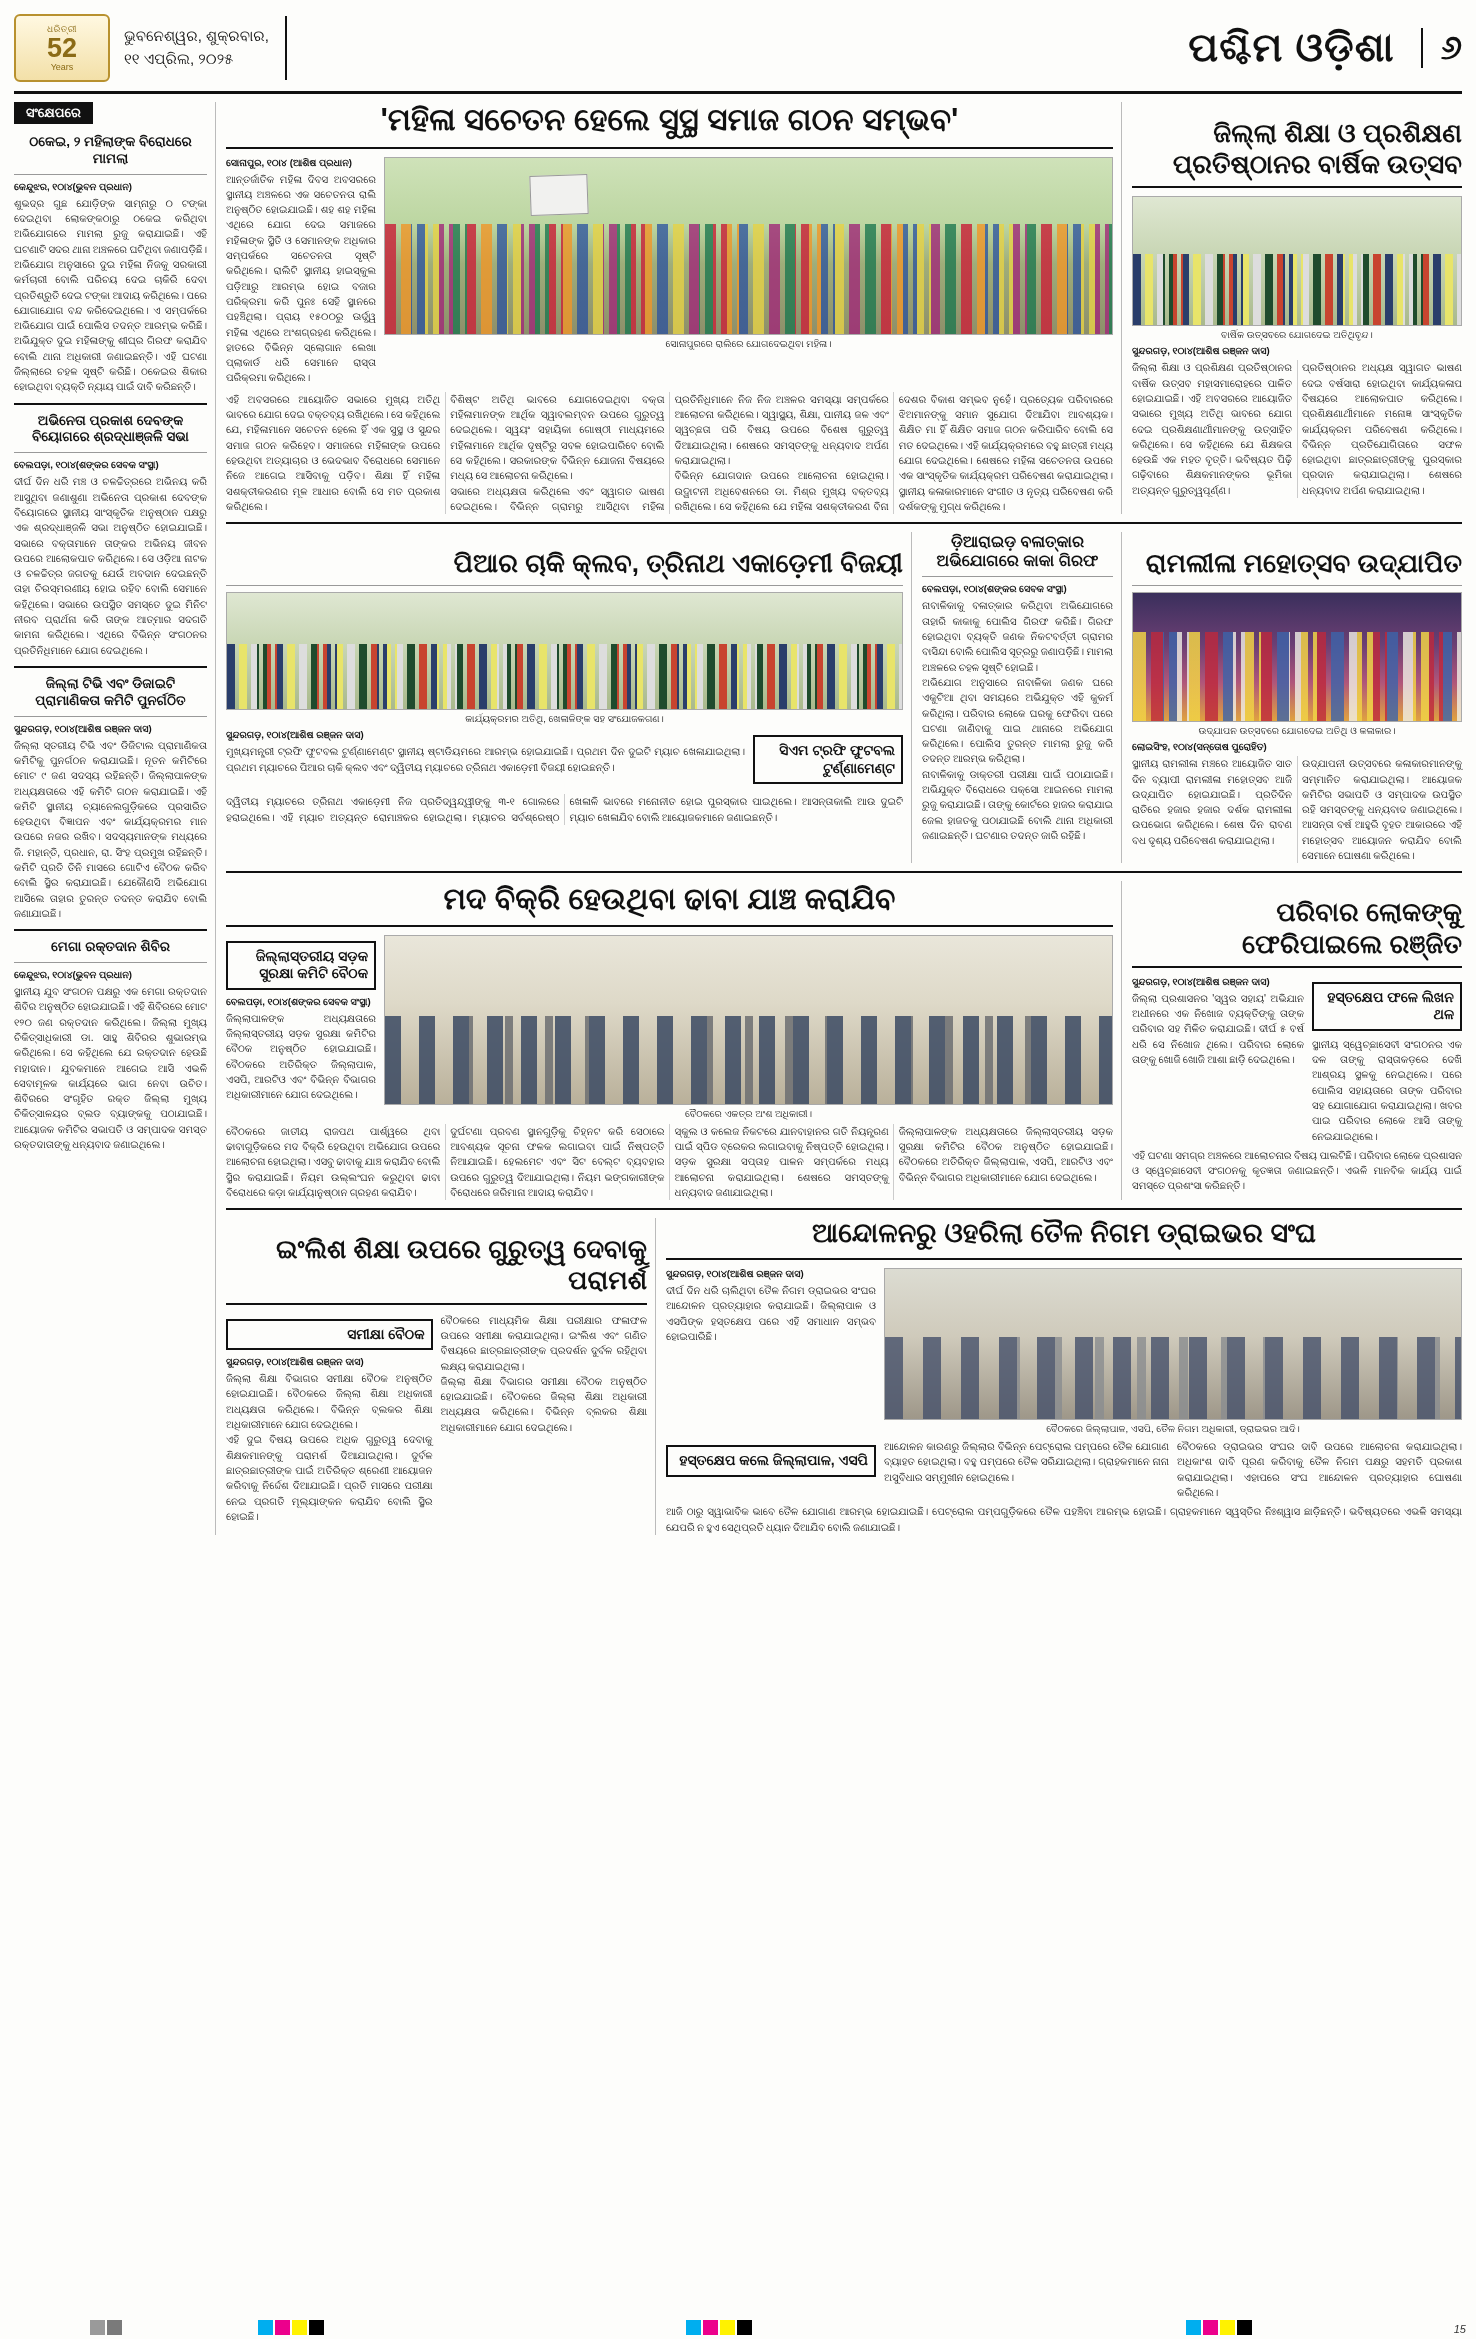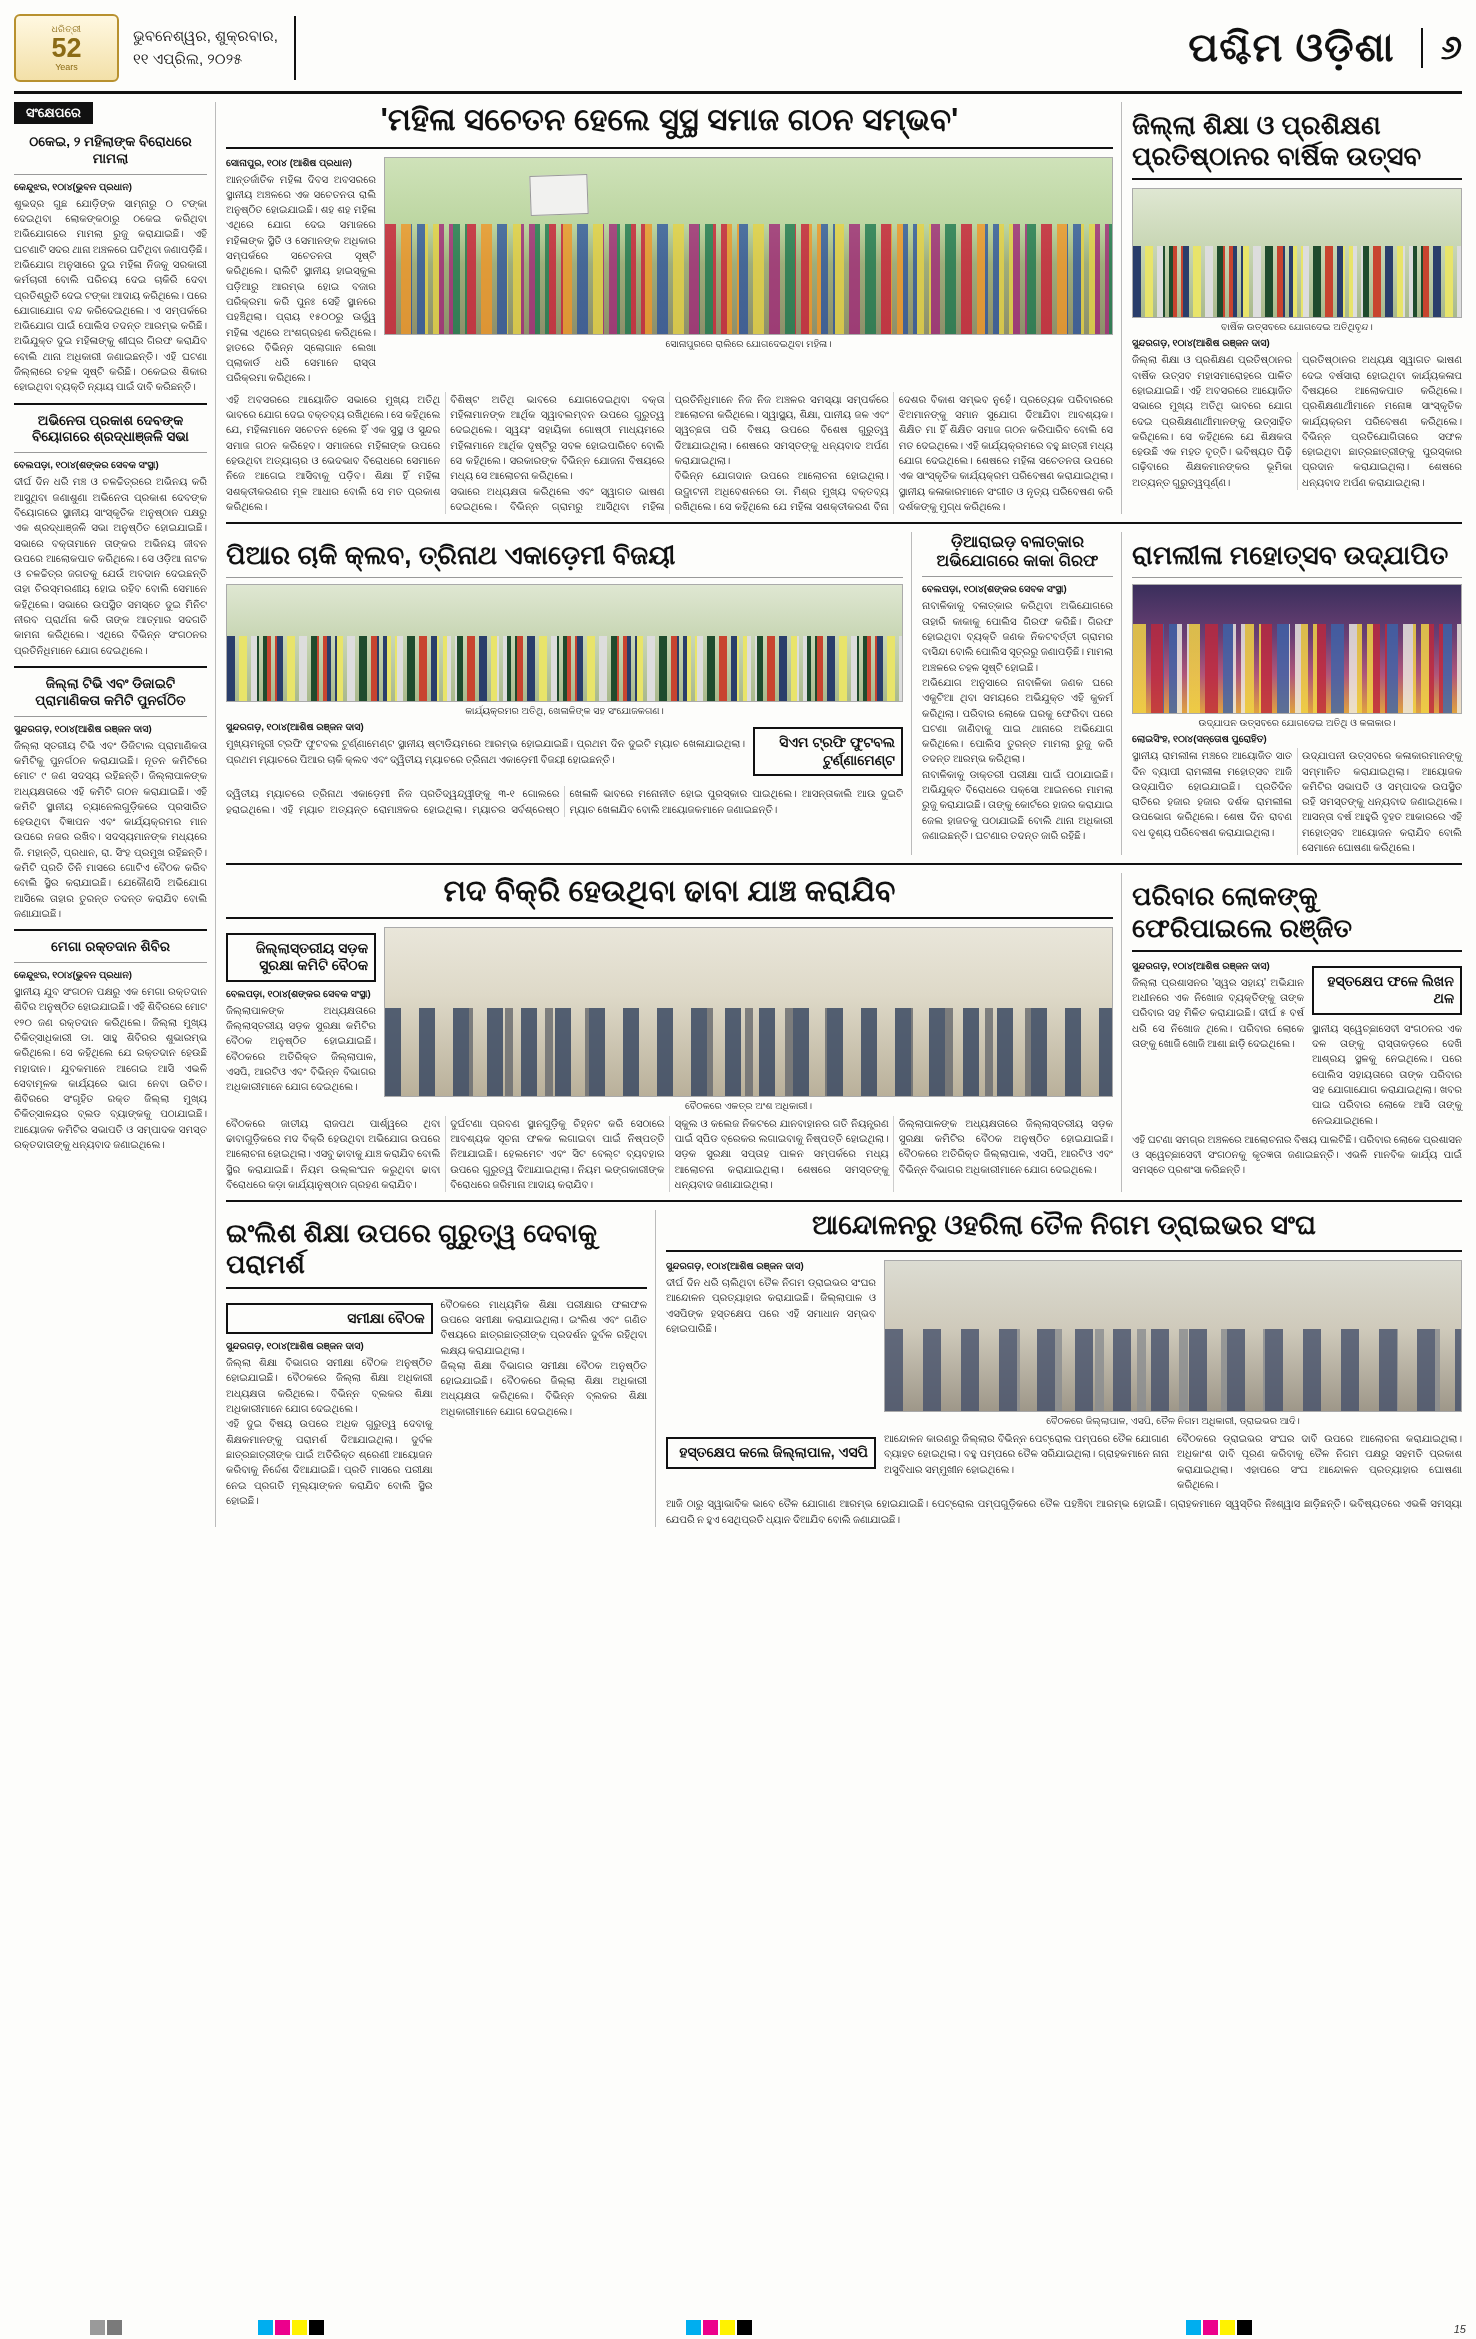--- a/index.html
+++ b/index.html
@@ -22,21 +22,21 @@
 
   
   .masthead {
     display: flex;
     align-items: center;
     border-bottom: 3px solid #111;
     padding-bottom: 6px;
     height: 84px;
   }
   .logo {
-    width: 105px; height: 68px;
+    width: 96px; height: 68px;
     border: 2px solid #b8912f;
     border-radius: 6px;
     background: linear-gradient(#fff8e1,#f3e0a8);
     display:flex; flex-direction:column; align-items:center; justify-content:center;
     margin-right: 14px;
   }
   .logo .top { font-size: 9px; color:#8b6b16; letter-spacing:.5px;}
   .logo .num { font-size: 27px; font-weight: bold; color:#8b6b16; line-height:1; }
   .logo .yrs { font-size: 9px; color:#8b6b16; }
   .mast-place {
@@ -59,21 +59,21 @@
     text-align: justify;
     color: #1a1a1a;
     word-spacing: -0.5px;
   }
   .byline { font-size: 9.6px; font-weight: bold; margin-bottom: 3px; }
 
   h1.headline {
     font-size: 31px; font-weight: bold; line-height: 1.18; margin: 0 0 8px 0; text-align:center;
   }
   h2.headline {
-    font-size: 26px; font-weight: bold; line-height: 1.2; margin: 8px 0 6px 0; text-align:left;
+    font-size: 26px; font-weight: bold; line-height: 1.2; margin: 16px 0 6px 0; text-align:right;
   }
   h3.headline {
     font-size: 22px; font-weight: bold; line-height: 1.2; margin: 0 0 6px 0; text-align:center;
   }
   .hr-thick { border-top: 2px solid #111; margin: 8px 0; }
   .hr-thin { border-top: 1px solid #999; margin: 6px 0; }
 
   .sec-badge {
     display:inline-block; background:#111; color:#fff; font-size: 13px; font-weight:bold;
     padding: 3px 12px; margin-bottom: 6px;

